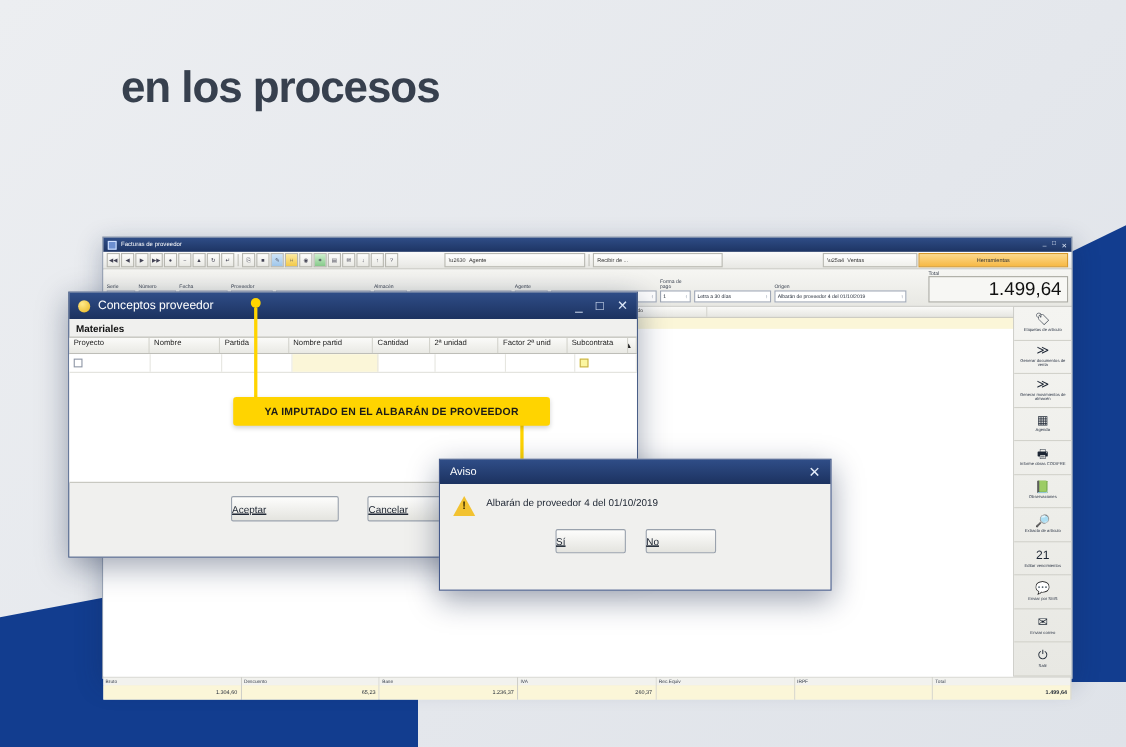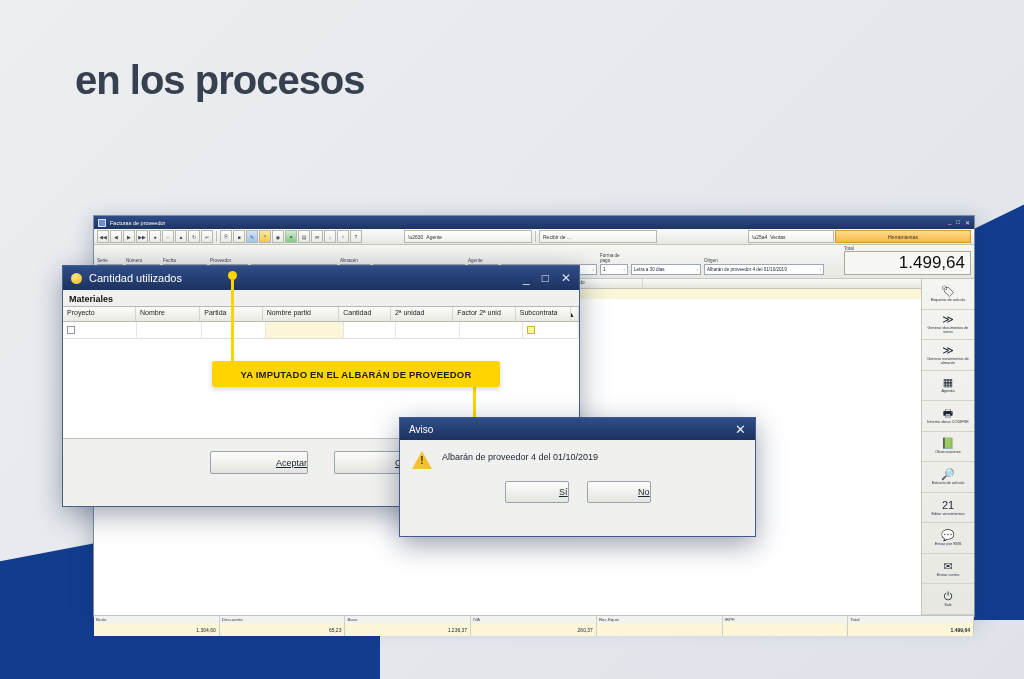--- a/index.html
+++ b/index.html
@@ -17,21 +17,21 @@
     clip-path:polygon(0 38%,100% 0,100% 100%,0 100%);
   }
   #bg-shape-right{
     position:absolute;right:-30px;top:190px;width:230px;height:430px;
     background:#123d8f;
     clip-path:polygon(100% 0,100% 100%,0 100%,0 26%);
   }
   
   #headline{position:absolute;left:75px;top:58px;z-index:5;}
   #headline .l1{font-size:44px;font-weight:bold;color:#2a7de1;letter-spacing:-1px;line-height:1.05;}
-  #headline .l2{font-size:40px;font-weight:bold;color:#37404e;letter-spacing:-1px;line-height:1.1;}
+  #headline .l2{font-size:40px;font-weight:bold;color:#37404e;letter-spacing:-1px;line-height:1.1;margin-left:35px;}
   
   #app-window{
     position:absolute;left:93px;top:215px;width:880px;height:400px;z-index:10;
     background:#f2f2f0;border:1px solid #7d8ca3;
     box-shadow:0 6px 22px rgba(20,40,80,.30);
     font-size:5px;color:#1c2533;
   }
   .win-title{
     height:13px;background:linear-gradient(#2f4d87,#1d3463);
     display:flex;align-items:center;padding:0 4px;color:#fff;font-size:5.5px;
@@ -123,21 +123,21 @@
   #conceptos .chead div{padding:2px 4px;border-right:1px solid #d3d3cc;white-space:nowrap;overflow:hidden;}
   #conceptos .crow{display:flex;height:16px;background:#fff;border-bottom:1px solid #e2e2dc;}
   #conceptos .crow div{border-right:1px solid #e6e6e0;padding:2px 4px;display:flex;align-items:center;}
   #conceptos .cell-hl{background:#fbf6d8;}
   #conceptos .chk{width:6px;height:6px;border:1px solid #8e96a5;background:#fff;}
   #conceptos .chk.y{background:#fbf6a0;border-color:#c9b24a;}
   #conceptos .cbody{height:116px;background:#fff;border-bottom:1px solid #c2c2bb;}
   #conceptos .cfoot{display:flex;justify-content:center;gap:26px;padding-top:12px;}
   .btn3d{
     min-width:96px;height:21px;border:1px solid #9aa2ad;border-radius:2px;
-    background:linear-gradient(#fdfdfc,#e4e4df);display:flex;align-items:center;justify-content:flex-end;
+    background:linear-gradient(#fdfdfc,#e4e4df);display:flex;align-items:center;justify-content:flex-start;
     font-size:9px;color:#1b2330;text-decoration:underline;
   }
   .btn3d u{text-decoration:underline;}
   
   #callout{
     position:absolute;left:212px;top:361px;width:288px;height:26px;z-index:40;
     background:#ffd400;border-radius:3px;display:flex;align-items:center;justify-content:center;
     font-size:9.5px;font-weight:bold;color:#1c1c18;letter-spacing:.2px;
     box-shadow:0 2px 5px rgba(0,0,0,.18);
   }
@@ -436,21 +436,21 @@
       <div class="foot-cell">
         <div class="lab">Total</div>
         <div class="val b">1.499,64</div>
       </div>
     </div>
 </div>
 
 <div id="conceptos">
   <div class="cdlg-title">
     <div class="bulb"></div>
-    <span>Cantidad utilizados</span>
+    <span>Conceptos proveedor</span>
     <div class="wb">
       <span>_</span>
       <span>□</span>
       <span>✕</span>
     </div>
   </div>
   <div class="sect">Materiales</div>
   <div class="chead" id="chead-host">
       <div style="width: 72px;">Proyecto</div>
       <div style="width: 62px;">Nombre</div>

